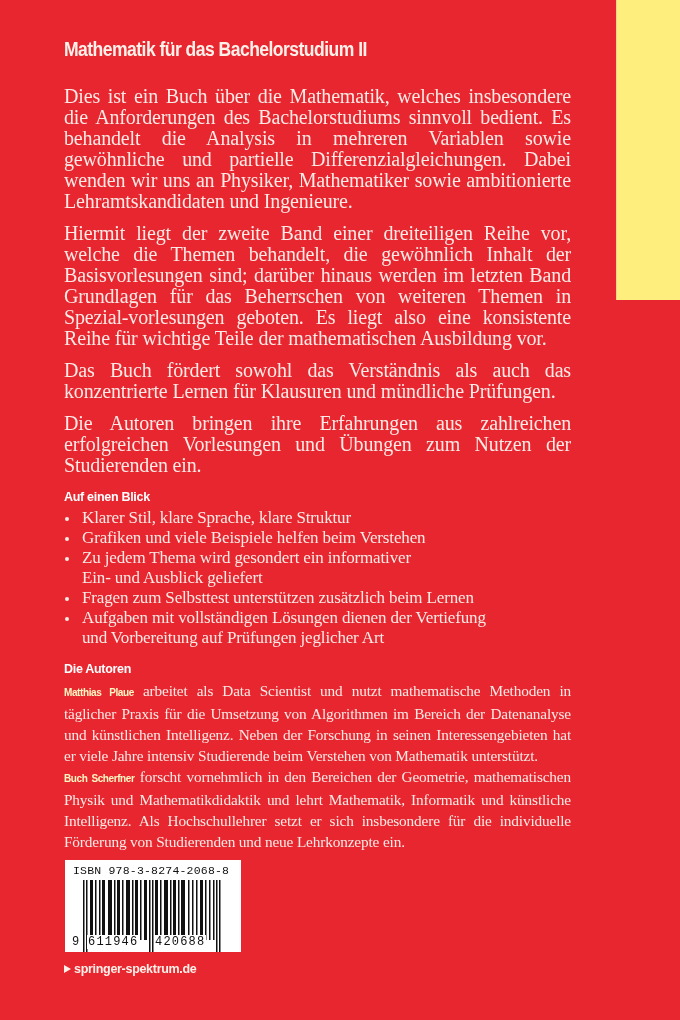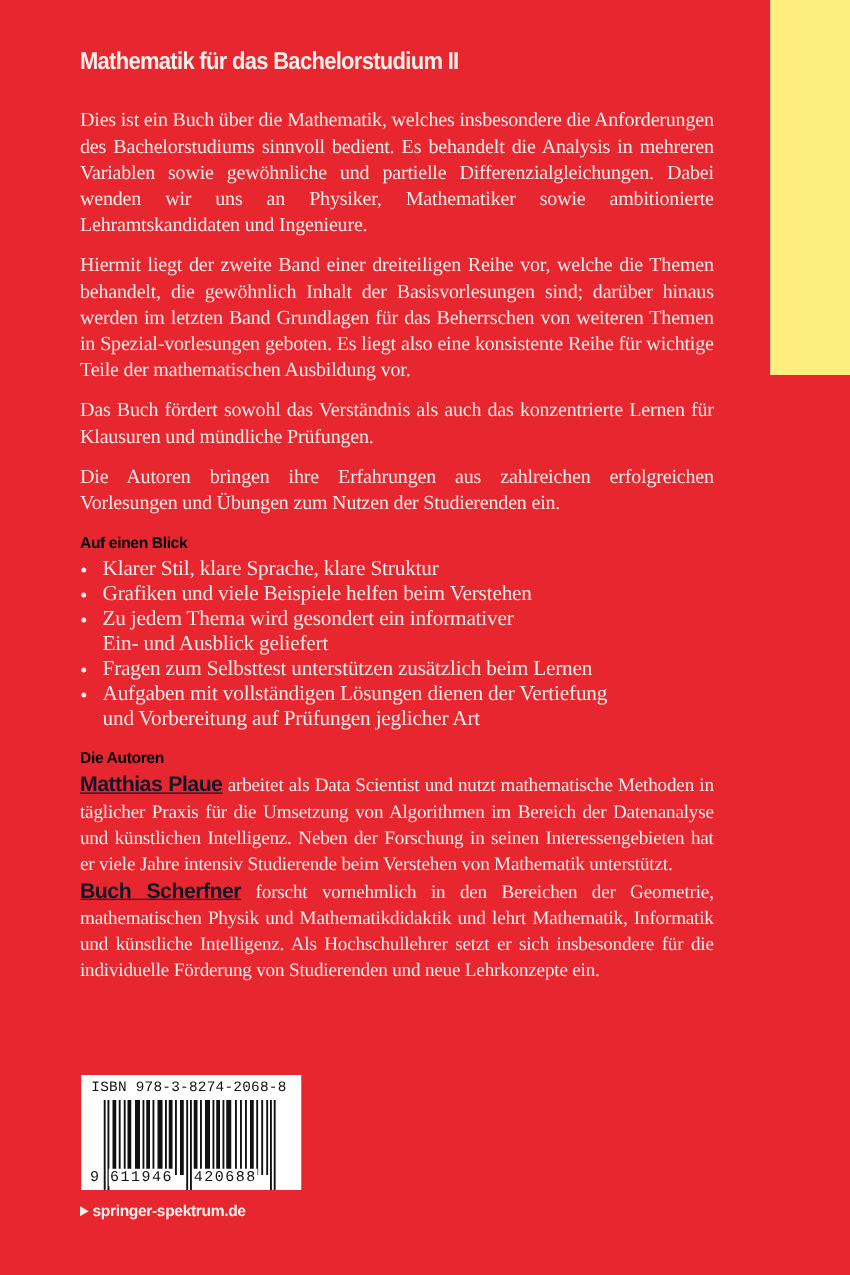--- a/index.html
+++ b/index.html
@@ -38,31 +38,31 @@
       letter-spacing: -0.6px;
       transform: scaleX(0.9);
       transform-origin: left center;
       color: #FFF1EA;
       margin: 0 0 24px 0;
       white-space: nowrap;
       line-height: 26px;
     }
     p.body {
       margin: 0 0 11px 0;
-      font-size: 16px;
+      font-size: 20px;
       line-height: 21px;
       text-align: justify;
       letter-spacing: -0.15px;
     }
     .heading {
       font-family: "Liberation Sans", "DejaVu Sans", sans-serif;
       font-weight: bold;
       font-size: 12.5px;
       letter-spacing: -0.3px;
-      color: #000000;
+      color: #ffffff;
       margin: 12px 0 2px 0;
       line-height: 18px;
     }
     ul.bullets {
       list-style: none;
       margin: 0 0 10px 0;
       padding: 0;
     }
     ul.bullets li {
       position: relative;
@@ -83,24 +83,23 @@
     .author {
       margin: 0;
       font-size: 15.3px;
       line-height: 21px;
       text-align: justify;
       letter-spacing: -0.15px;
     }
     .author .name {
       font-family: "Liberation Sans", "DejaVu Sans", sans-serif;
       font-weight: bold;
-      font-size: 17px;
+      font-size: 10px;
       letter-spacing: -0.4px;
-      color: #0f172a;
-      text-decoration: underline;
+      color: #fef9c3;
     }
     .barcode-box {
       position: absolute;
       left: 65px;
       top: 860px;
       width: 176px;
       height: 92px;
       background: #FFFFFF;
       box-sizing: border-box;
       padding: 4px 8px 0 8px;

